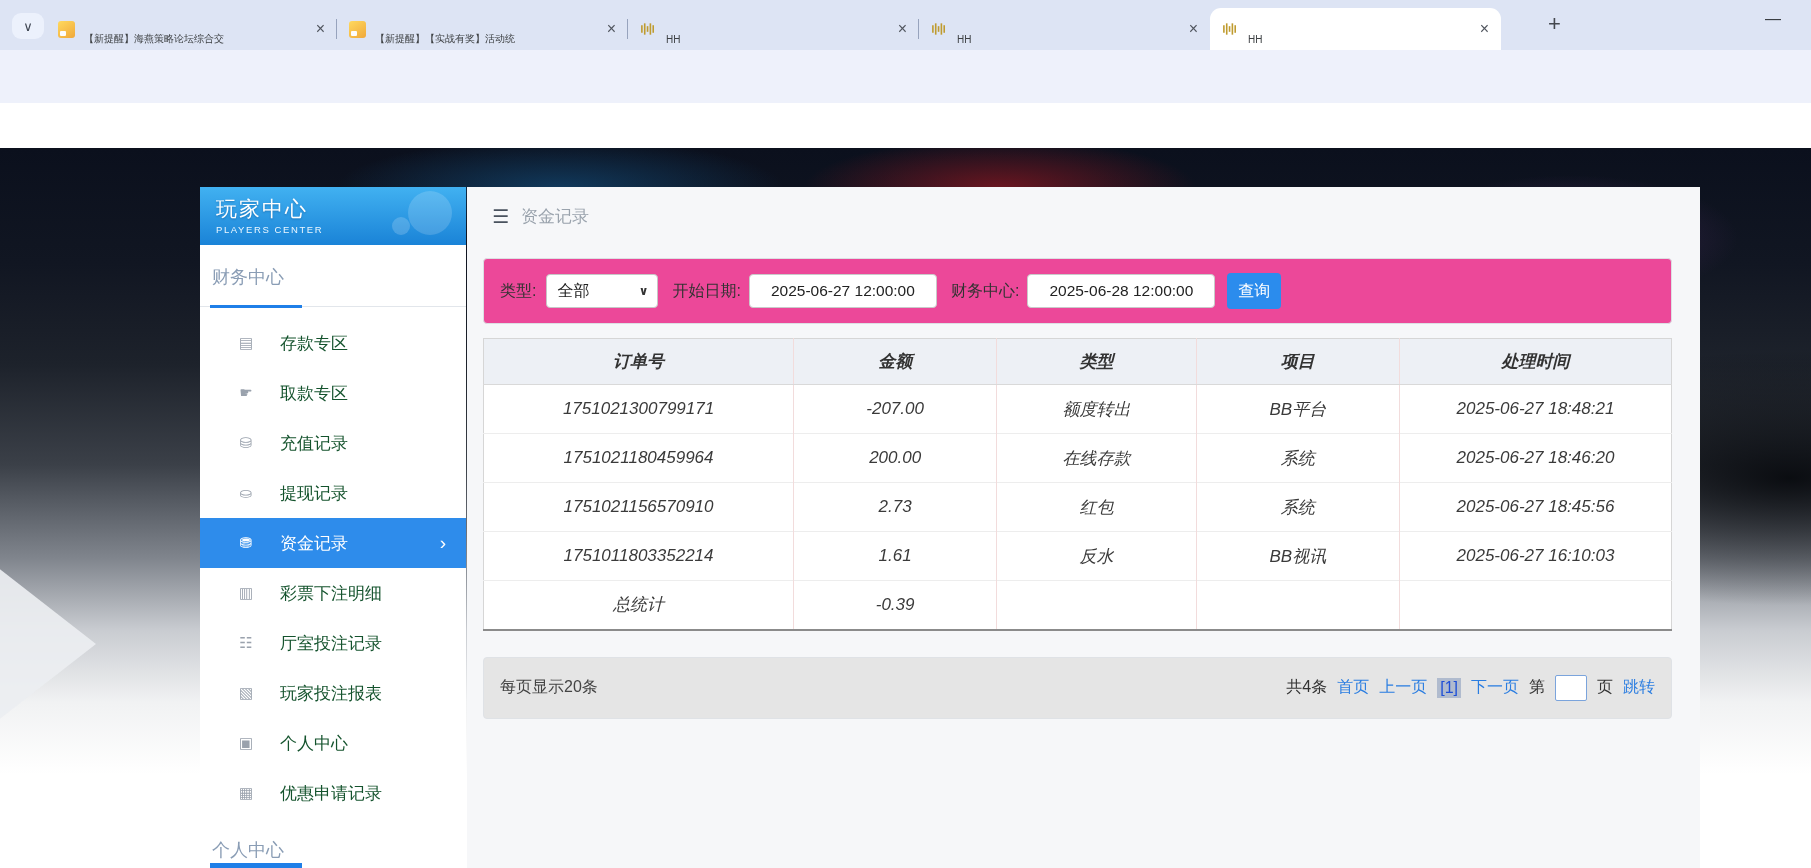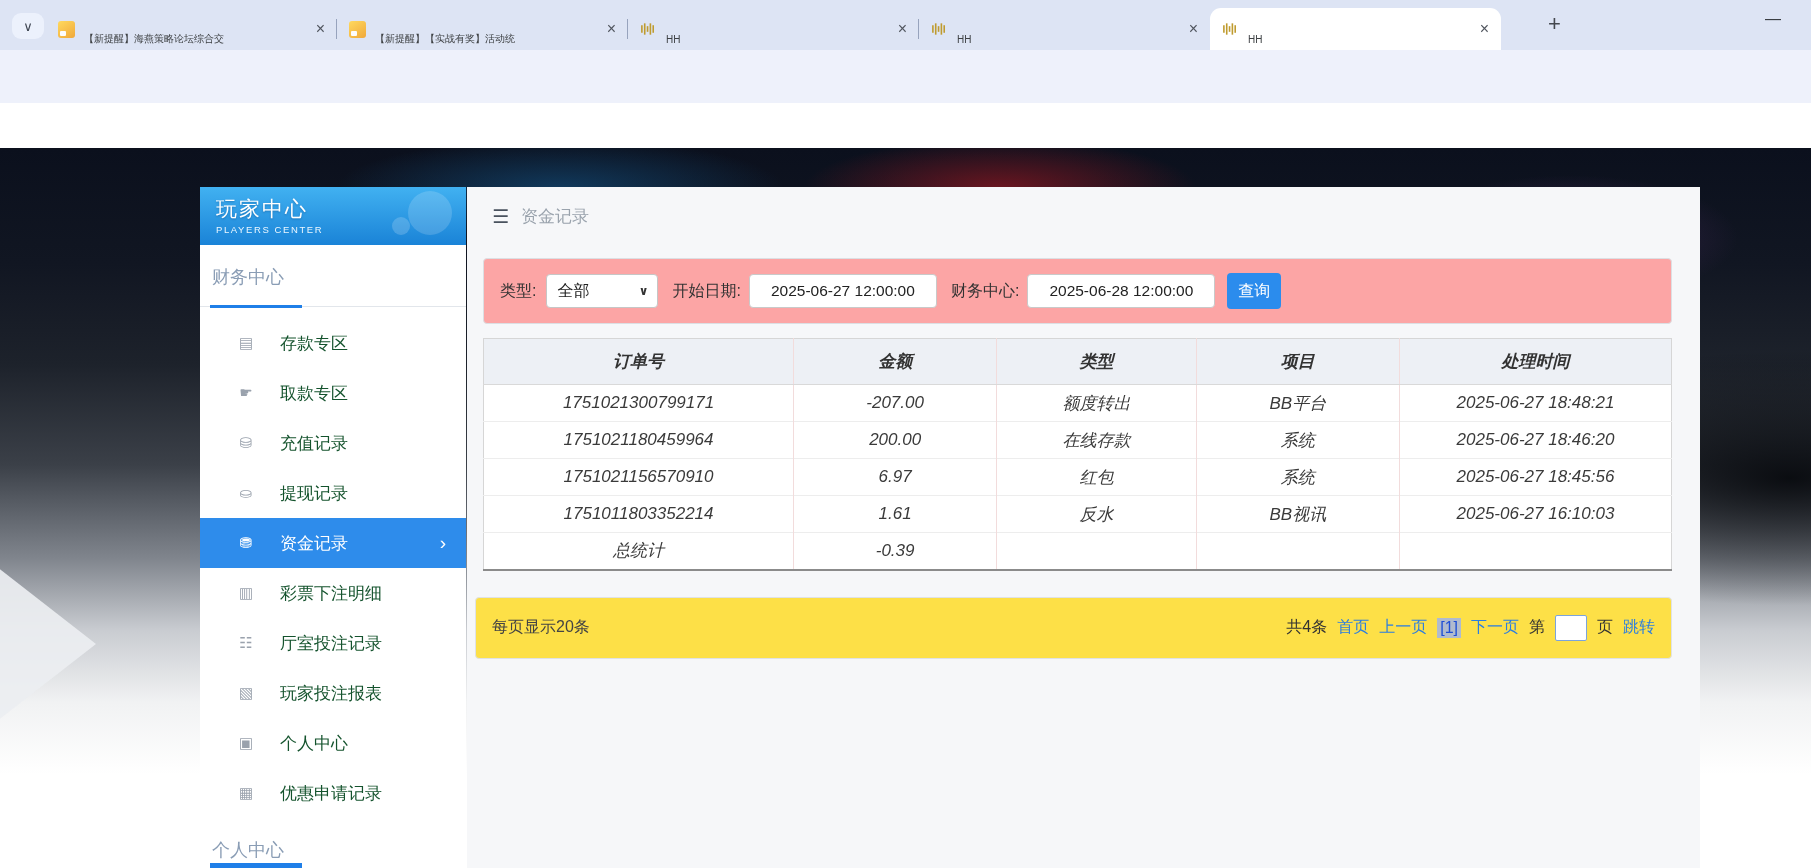--- a/index.html
+++ b/index.html
@@ -69,36 +69,36 @@
   .i-hall::before{content:"☷";} .i-report::before{content:"▧";}
   .i-promo::before{content:"▣";} .i-promorec::before{content:"▦";}
   .side-bottom-bar { position:absolute; left:10px; bottom:0; width:92px; height:5px; background:#1f7fe8; }
 
   
   .main { position:absolute; left:467px; top:187px; width:1233px; bottom:0; background:#f6f7f9; }
   .main-head { height:58px; display:flex; align-items:center; padding-left:25px; }
   .burger { font-size:19px; color:#49525e; }
   .page-title { font-size:17px; color:#9aa3ad; margin-left:12px; }
 
-  .filter-panel { margin:13px 28px 0 16px; height:66px; background:#fca5a5; border:1px solid #dcdfe3; border-radius:4px; display:flex; align-items:center; padding-left:16px; }
+  .filter-panel { margin:13px 28px 0 16px; height:66px; background:#ec4899; border:1px solid #dcdfe3; border-radius:4px; display:flex; align-items:center; padding-left:16px; }
   .f-label { font-size:16px; color:#333; }
   .select-box { width:112px; height:34px; background:#fff; border:1px solid #c6c6c6; border-radius:4px; margin-left:10px; display:flex; align-items:center; padding:0 10px; position:relative; }
   .select-box .val { font-size:16px; color:#222; }
   .select-box .chev { position:absolute; right:9px; font-size:12px; color:#333; font-weight:bold; }
   .date-input { width:188px; height:34px; background:#fff; border:1px solid #c9c9c9; border-radius:4px; margin-left:8px; font-size:15.5px; color:#222; text-align:center; font-family:"Liberation Sans","DejaVu Sans",sans-serif; }
   .gap { margin-left:14px; }
   .search-btn { margin-left:12px; width:54px; height:36px; background:#2b8ced; border:none; border-radius:4px; color:#fff; font-size:16px; }
 
   table.records { margin:14px 28px 0 16px; width:1189px; border-collapse:collapse; background:#fff; border:1px solid #d6d6d6; border-bottom:2px solid #8b8b8b; table-layout:fixed;font-style:italic; }
   table.records th { height:46px; background:#edf0f5; font-size:17px; font-weight:bold; color:#333; border-bottom:1px solid #d9d9d9; }
-  table.records td { height:37px; font-size:17px; color:#3a3a3a; text-align:center; border-top:1px solid #ededed; }
+  table.records td { height:49px; font-size:17px; color:#3a3a3a; text-align:center; border-top:1px solid #ededed; }
   table.records th+th, table.records td+td { border-left:1px solid #f2dcdc; }
   col.c0{width:26.1%} col.c1{width:17.1%} col.c2{width:16.8%} col.c3{width:17.1%} col.c4{width:22.9%}
 
-  .pager { margin:26px 28px 0 8px; height:62px; background:#fde047; border:1px solid #dfe2e6; border-radius:4px; display:flex; align-items:center; justify-content:space-between; padding:0 16px; }
+  .pager { margin:26px 28px 0 16px; height:62px; background:#e5e5e5; border:1px solid #dfe2e6; border-radius:4px; display:flex; align-items:center; justify-content:space-between; padding:0 16px; }
   .pager-left { font-size:16px; color:#444; }
   .pager-right { display:flex; align-items:center; gap:10px; font-size:16px; }
   .pg-total { color:#333; }
   .pg-link { color:#2a7de1; }
   .pg-current { background:#b0bbce; color:#1e4fd6; padding:1px 3px; }
   .pg-text { color:#333; }
   .jump-input { width:32px; height:26px; border:1px solid #7ba4dc; border-radius:2px; background:#fff; }
 </style>
 </head>
 <body>
@@ -295,21 +295,21 @@
           </tr>
           <tr>
             <td>1751021180459964</td>
             <td>200.00</td>
             <td>在线存款</td>
             <td>系统</td>
             <td>2025-06-27 18:46:20</td>
           </tr>
           <tr>
             <td>1751021156570910</td>
-            <td>6.97</td>
+            <td>2.73</td>
             <td>红包</td>
             <td>系统</td>
             <td>2025-06-27 18:45:56</td>
           </tr>
           <tr>
             <td>1751011803352214</td>
             <td>1.61</td>
             <td>反水</td>
             <td>BB视讯</td>
             <td>2025-06-27 16:10:03</td>

